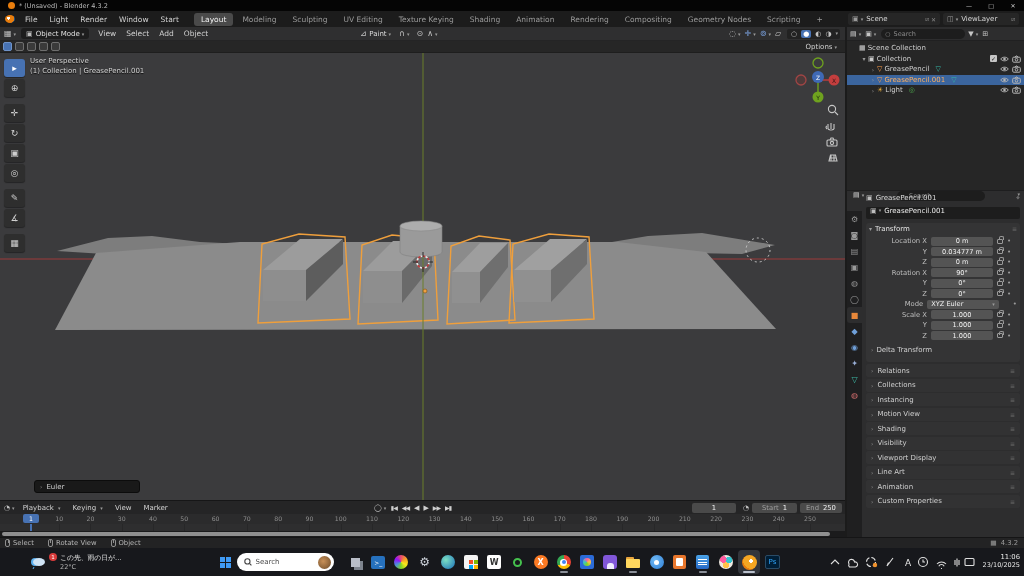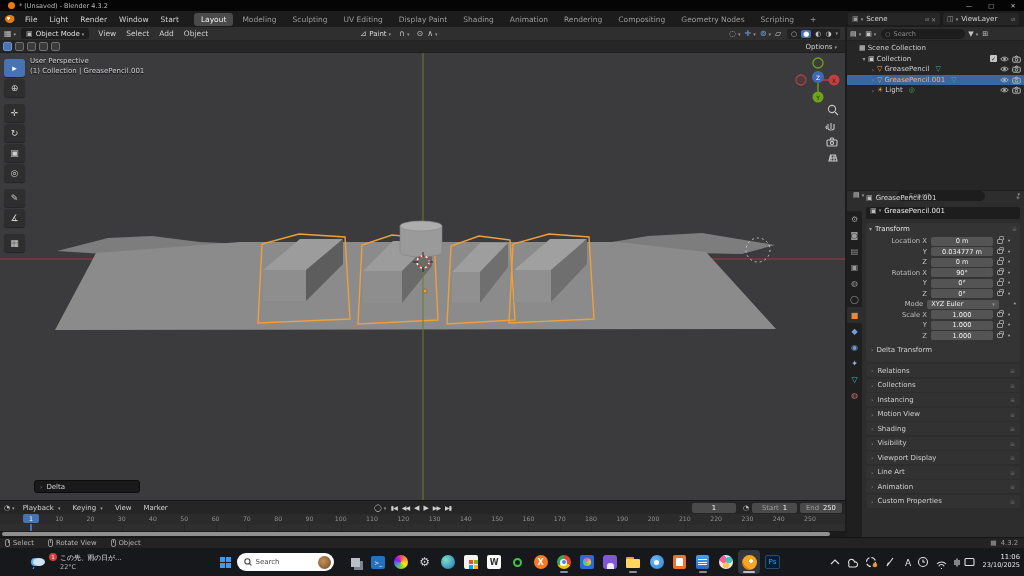--- a/index.html
+++ b/index.html
@@ -108,21 +108,21 @@
         <span class="menu">Light</span>
         <span class="menu">Render</span>
         <span class="menu">Window</span>
         <span class="menu">Start</span>
       </span>
     <span id="wstabs" class="row" style="margin-left:8px">
         <span class="tab active">Layout</span>
         <span class="tab">Modeling</span>
         <span class="tab">Sculpting</span>
         <span class="tab">UV Editing</span>
-        <span class="tab">Display Paint</span>
+        <span class="tab">Texture Keying</span>
         <span class="tab">Shading</span>
         <span class="tab">Animation</span>
         <span class="tab">Rendering</span>
         <span class="tab">Compositing</span>
         <span class="tab">Geometry Nodes</span>
         <span class="tab">Scripting</span>
         <span class="tab">+</span>
       </span>
     <span class="row" style="position:absolute;left:848px;width:172px">
       <span class="idfield" style="width:92px">
@@ -283,21 +283,21 @@
         <div class="tool">▣</div>
         <div class="tool">◎</div>
         <div class="tgap"></div>
         <div class="tool">✎</div>
         <div class="tool">∡</div>
         <div class="tgap"></div>
         <div class="tool">▦</div>
       </div>
     <div id="movepanel">
       <span style="color:#9a9a9a;font-size:6px;margin-right:4px">›</span>
-      <span>Delta</span>
+      <span>Euler</span>
     </div>
   </div>
 
   <div class="abs" id="rpanel">
     <div id="outheader">
       <span class="hbtn" style="margin-left:3px;font-size:7px">▤<span class="cr">▾</span></span>
       <span class="hbtn" style="font-size:7px">▣<span class="cr">▾</span></span>
       <span class="srch" style="width:84px;margin-left:3px">
         <span style="font-size:6px;margin-right:3px">○</span>
         <span>Search</span>

